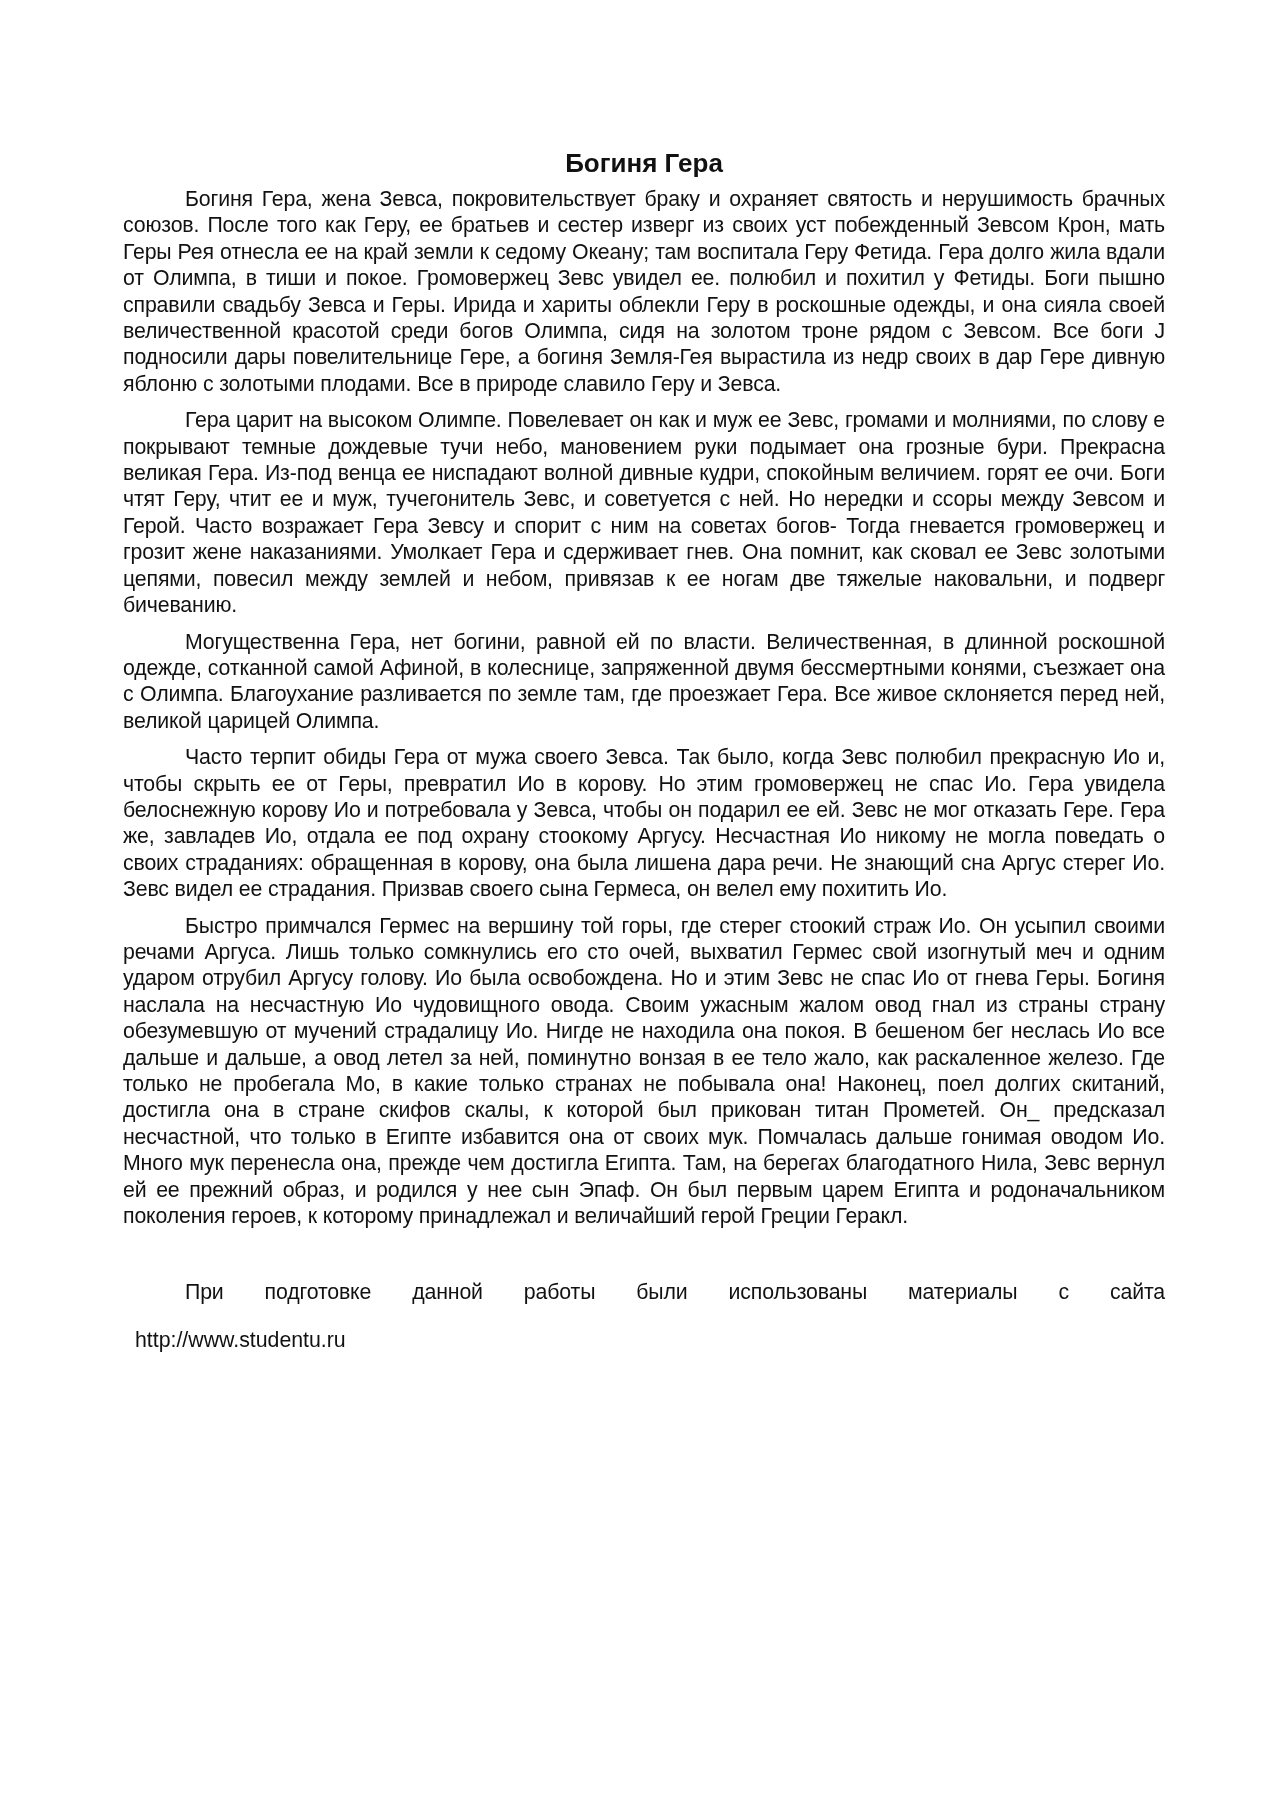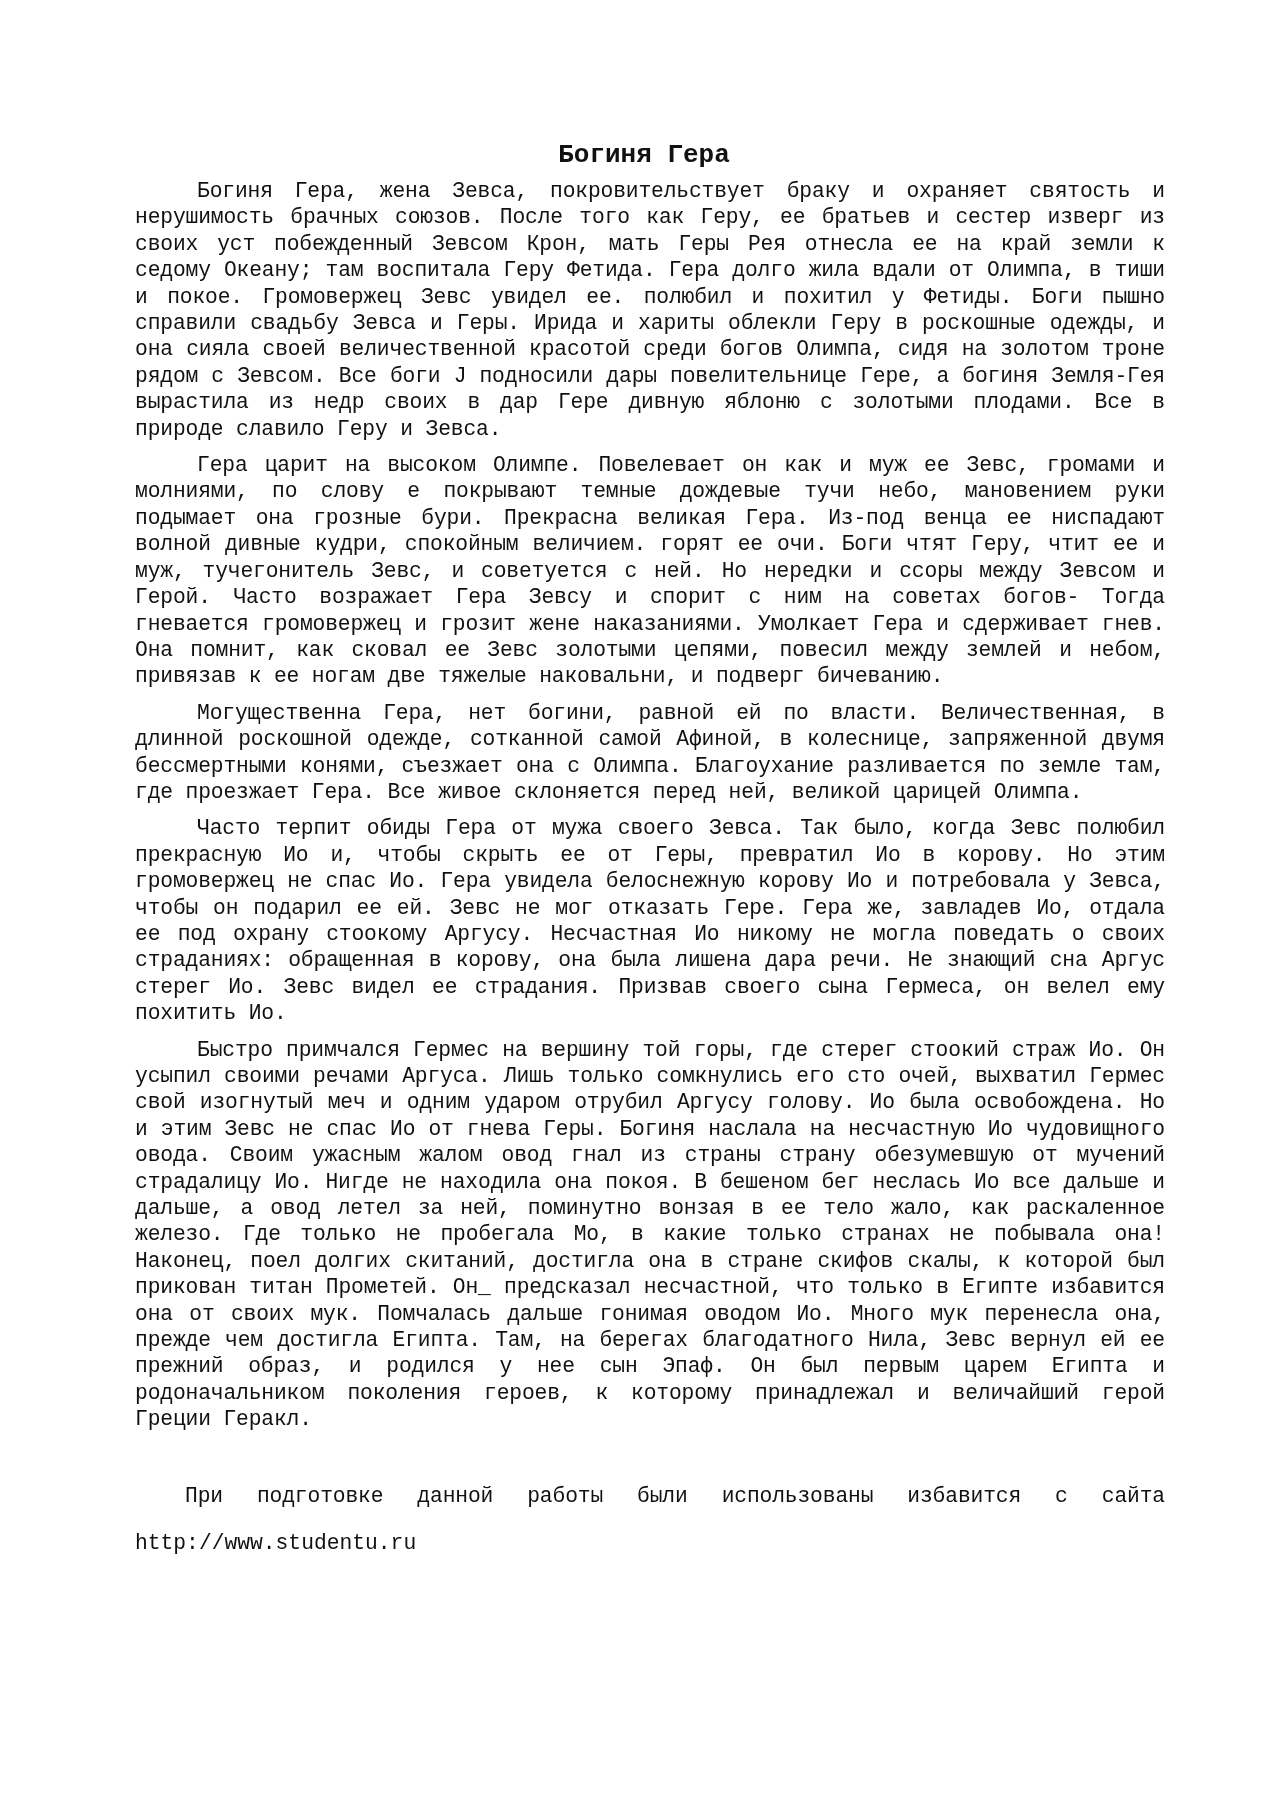--- a/index.html
+++ b/index.html
@@ -1,37 +1,37 @@
 <!DOCTYPE html>
 <html><head>
   <meta charset="utf-8">
   <style>
     html, body { margin: 0; padding: 0; background: #ffffff; }
     body { width: 1280px; height: 1811px; position: relative; overflow: hidden; }
     .page {
       position: absolute;
       left: 123px;
-      top: 138px;
+      top: 146px;
       width: 1042px;
-      font-family: Liberation Mono, monospace;
+      font-family: Liberation Sans, sans-serif;
       color: #111111;
     }
     .title {
       text-align: center;
       font-weight: bold;
       font-size: 26px;
       line-height: 34px;
       margin: 0 0 6px 0;
     }
     .para {
       font-size: 21.3px;
       line-height: 26.4px;
       text-align: justify;
       text-indent: 62px;
-      margin: 0 0 10px 12px;
+      margin: 0 0 10px 0;
       letter-spacing: -0.15px;
     }
     .note {
       margin-top: 50px;
       font-size: 21.3px;
       line-height: 26.4px;
       text-align: justify;
       text-align-last: justify;
       text-indent: 62px;
       letter-spacing: -0.15px;
@@ -45,15 +45,15 @@
 </head>
 <body>
 
 <div class="page">
   <h1 class="title">Богиня Гера</h1>
   <p class="para">Богиня Гера, жена Зевса, покровительствует браку и охраняет святость и нерушимость брачных союзов. После того как Геру, ее братьев и сестер изверг из своих уст побежденный Зевсом Крон, мать Геры Рея отнесла ее на край земли к седому Океану; там воспитала Геру Фетида. Гера долго жила вдали от Олимпа, в тиши и покое. Громовержец Зевс увидел ее. полюбил и похитил у Фетиды. Боги пышно справили свадьбу Зевса и Геры. Ирида и хариты облекли Геру в роскошные одежды, и она сияла  своей величественной красотой среди богов Олимпа, сидя на золотом троне рядом с Зевсом. Все боги J подносили дары повелительнице Гере, а богиня Земля-Гея вырастила из недр своих в дар Гере дивную яблоню с золотыми плодами. Все в природе славило Геру и Зевса.</p>
   <p class="para">Гера царит на высоком Олимпе. Повелевает он как и муж ее Зевс, громами и молниями, по слову е покрывают темные дождевые тучи небо, мановением руки подымает она грозные бури. Прекрасна великая Гера. Из-под венца ее ниспадают волной дивные кудри, спокойным величием. горят ее очи. Боги чтят Геру, чтит ее и муж, тучегонитель Зевс, и советуется с ней. Но нередки и ссоры между Зевсом и Герой. Часто возражает Гера Зевсу и спорит с ним на советах богов- Тогда гневается громовержец и грозит жене наказаниями. Умолкает Гера и сдерживает гнев. Она помнит, как сковал ее Зевс золотыми цепями, повесил между землей и небом, привязав к ее ногам две тяжелые наковальни, и подверг бичеванию.</p>
   <p class="para">Могущественна Гера, нет богини, равной ей по власти. Величественная, в длинной роскошной одежде, сотканной самой Афиной, в колеснице, запряженной двумя бессмертными конями, съезжает она с Олимпа. Благоухание разливается по земле там, где проезжает Гера. Все живое склоняется перед ней, великой царицей Олимпа.</p>
   <p class="para">Часто терпит обиды Гера от мужа своего Зевса. Так было, когда Зевс полюбил прекрасную Ио и, чтобы скрыть ее от Геры, превратил Ио в корову. Но этим громовержец не спас Ио. Гера увидела белоснежную корову Ио и потребовала у Зевса, чтобы он подарил ее ей. Зевс не мог отказать Гере. Гера же, завладев Ио, отдала ее под охрану стоокому Аргусу. Несчастная Ио никому не могла поведать о своих страданиях: обращенная в корову, она была лишена дара речи. Не знающий сна Аргус стерег Ио. Зевс видел ее страдания. Призвав своего сына Гермеса, он велел ему похитить Ио.</p>
   <p class="para">Быстро примчался Гермес на вершину той горы, где стерег стоокий страж Ио. Он усыпил своими речами Аргуса. Лишь только сомкнулись его сто очей, выхватил Гермес свой изогнутый меч и одним ударом отрубил Аргусу голову. Ио была освобождена. Но и этим Зевс не спас Ио от гнева Геры. Богиня наслала на несчастную Ио чудовищного овода. Своим ужасным жалом овод гнал из страны страну обезумевшую от мучений страдалицу Ио. Нигде не находила она покоя. В бешеном бег неслась Ио все дальше и дальше, а овод летел за ней, поминутно вонзая в ее тело жало, как раскаленное железо. Где только не пробегала Мо, в какие только странах не побывала она! Наконец, поел долгих скитаний, достигла она в стране скифов скалы, к которой был прикован титан Прометей. Он_ предсказал несчастной, что только в Египте избавится она от своих мук. Помчалась дальше гонимая оводом Ио. Много мук перенесла она, прежде чем достигла Египта. Там, на берегах благодатного Нила, Зевс вернул ей ее прежний образ, и родился у нее сын Эпаф. Он был первым царем Египта и родоначальником поколения героев, к которому принадлежал и величайший герой Греции Геракл.</p>
-  <p class="note">При подготовке данной работы были использованы избавится с сайта</p>
+  <p class="note">При подготовке данной работы были использованы материалы с сайта</p>
   <p class="url">http://www.studentu.ru</p>
 </div>
 
 </body></html>

